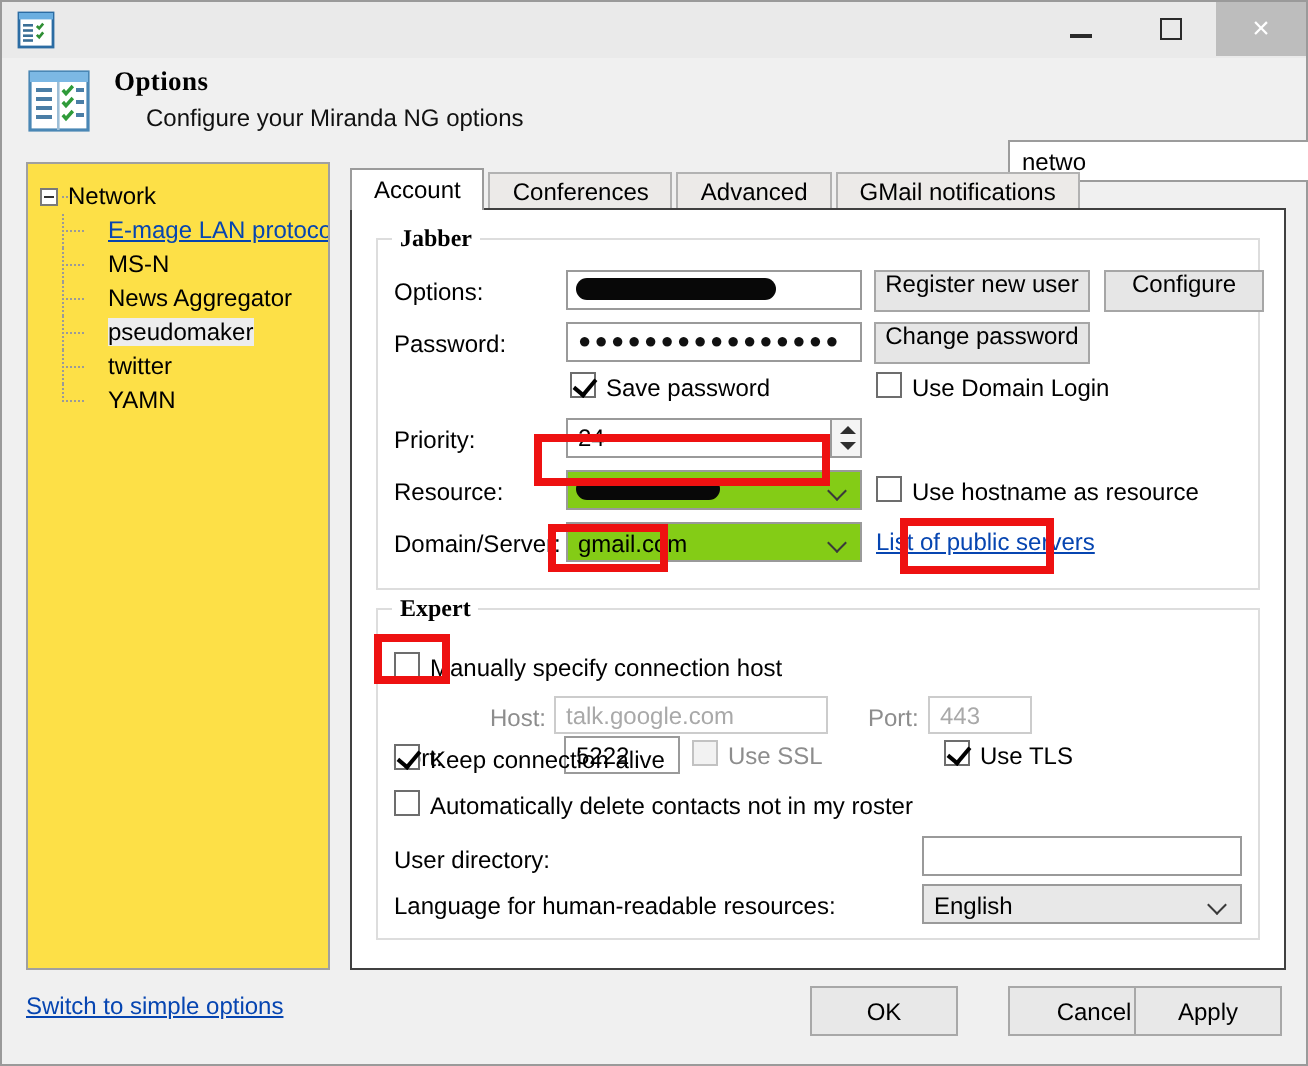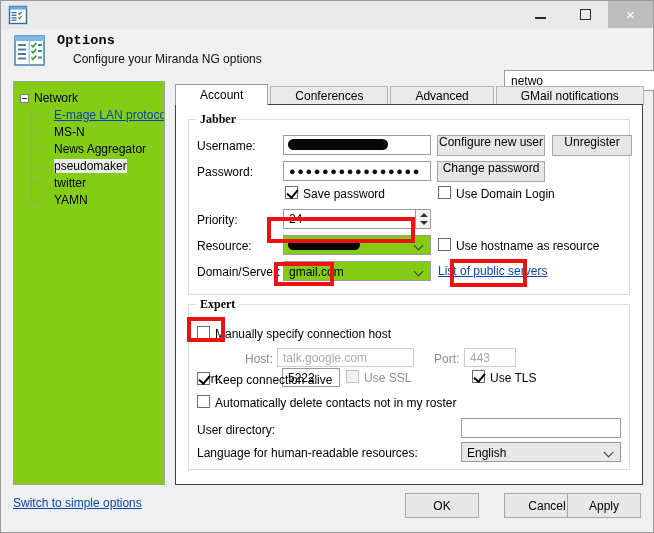--- a/index.html
+++ b/index.html
@@ -28,37 +28,37 @@
   .wbtn.close{background:#bdbdbd;color:#ffffff;font-size:15px;}
   .minglyph{display:block;width:11px;height:2px;background:#2b2b2b;margin-top:6px;}
   .maxglyph{display:block;width:11px;height:11px;border:1.5px solid #2b2b2b;box-sizing:border-box;}
   
   .header{
     position:absolute;left:0;top:28px;width:652px;height:45px;background:#f0f0f0;
   }
   .hdr-icon{position:absolute;left:12px;top:5px;width:34px;height:33px;}
   .hdr-title{
     position:absolute;left:56px;top:4px;font-size:13.5px;font-weight:bold;
-    font-family:Liberation Mono, monospace;letter-spacing:.2px;
+    font-family:Liberation Serif, serif;letter-spacing:.2px;
   }
   .hdr-sub{position:absolute;left:72px;top:23px;font-size:12px;color:#111;}
   .filter-combo{
     position:absolute;left:503px;top:41px;width:170px;height:21px;
     background:#ffffff;border:1px solid #9c9c9c;box-sizing:border-box;
   }
   .filter-combo .val{position:absolute;left:6px;top:3px;font-size:12px;}
   .chev{
     position:absolute;right:8px;top:8px;width:7px;height:7px;
     border-right:1.6px solid #3a3a3a;border-bottom:1.6px solid #3a3a3a;
     transform:rotate(45deg);
   }
   
   .tree{
     position:absolute;left:12px;top:80px;width:152px;height:404px;
-    background:#84cc16;border:1px solid #a0a0a0;box-sizing:border-box;
+    background:#fde047;border:1px solid #a0a0a0;box-sizing:border-box;
     overflow:hidden;
   }
   .tnode{position:relative;height:17px;line-height:17px;font-size:12px;white-space:nowrap;}
   .tnode.root{padding-left:20px;}
   .tnode.child{padding-left:40px;}
   .expander{
     position:absolute;left:6px;top:4px;width:9px;height:9px;
     border:1px solid #7a7a7a;background:#fff;box-sizing:border-box;
   }
   .expander:before{
@@ -70,21 +70,21 @@
   .dotelbow{position:absolute;left:17px;top:8px;width:11px;height:1px;
     background:repeating-linear-gradient(to right,#9a9a9a 0 1px,transparent 1px 2px);}
   .rootdash{position:absolute;left:17px;top:8px;width:7px;height:1px;
     background:repeating-linear-gradient(to right,#9a9a9a 0 1px,transparent 1px 2px);}
   .tlabel{position:relative;}
   .tlabel.link{color:#0645b1;text-decoration:underline;}
   .tlabel.sel{background:#ededed;}
   
   .tabstrip{position:absolute;left:174px;top:83px;height:21px;display:flex;align-items:flex-end;}
   .tab{
-    height:19px;line-height:19px;padding:0 24px;font-size:12px;
+    height:19px;line-height:19px;padding:0 11px;font-size:12px;
     background:#eceae8;border:1px solid #b2b2b2;border-bottom:none;
     box-sizing:border-box;margin-right:2px;
   }
   .tab.active{background:#ffffff;height:21px;line-height:20px;border-color:#9b9b9b;position:relative;z-index:3;}
   .tabpanel{
     position:absolute;left:174px;top:103px;width:468px;height:381px;
     background:#ffffff;border:1px solid #404040;box-sizing:border-box;
   }
   
   .group{position:absolute;border:1px solid #dddddd;box-sizing:border-box;}
@@ -260,29 +260,29 @@
     <div class="tab">
       <span>GMail notifications</span>
     </div>
   </div>
 
   <div class="tabpanel">
 
     <div class="group" style="left:12px;top:14px;width:442px;height:176px;">
       <span class="group-title">Jabber</span>
 
-      <span class="lbl" style="left:8px;top:19px;">Username:</span>
+      <span class="lbl" style="left:8px;top:19px;">Options:</span>
       <div class="tbox" style="left:94px;top:15px;width:148px;height:20px;">
         <i class="redact" style="width:100px;"></i>
       </div>
       <div class="btn" style="left:248px;top:15px;width:108px;height:21px;line-height:19px;">
-        <span>Configure new user</span>
+        <span>Register new user</span>
       </div>
       <div class="btn" style="left:363px;top:15px;width:80px;height:21px;line-height:19px;">
-        <span>Unregister</span>
+        <span>Configure</span>
       </div>
 
       <span class="lbl" style="left:8px;top:45px;">Password:</span>
       <div class="tbox" style="left:94px;top:41px;width:148px;height:20px;">
         <span class="dots">●●●●●●●●●●●●●●●●</span>
       </div>
       <div class="btn" style="left:248px;top:41px;width:108px;height:21px;line-height:19px;">
         <span>Change password</span>
       </div>
 

